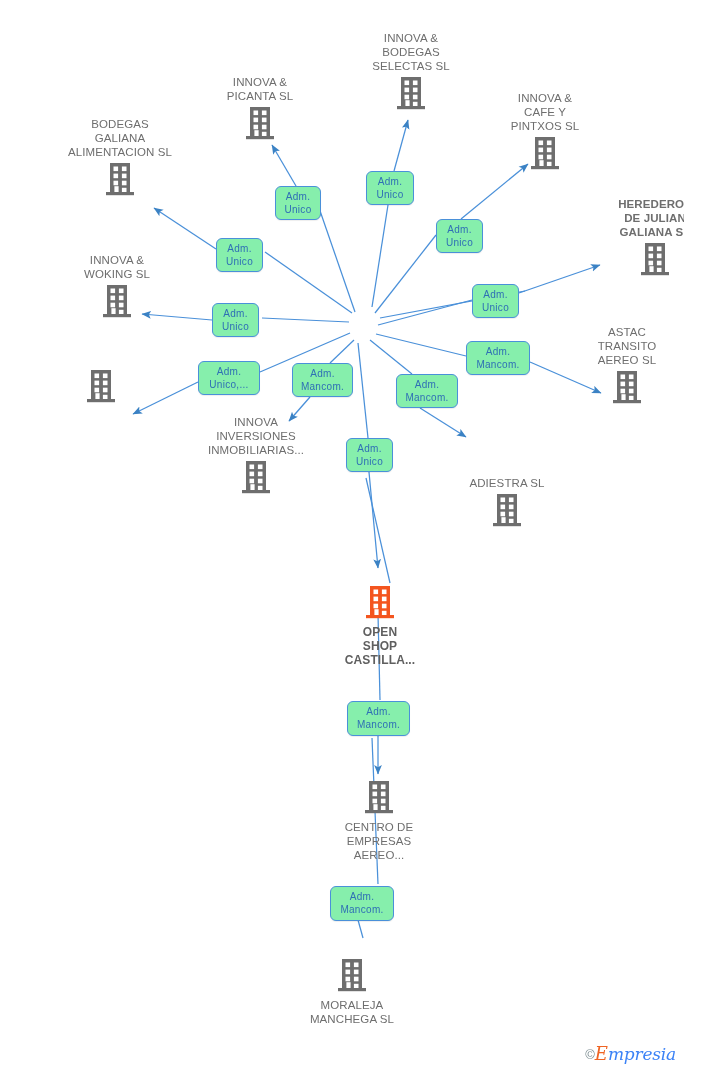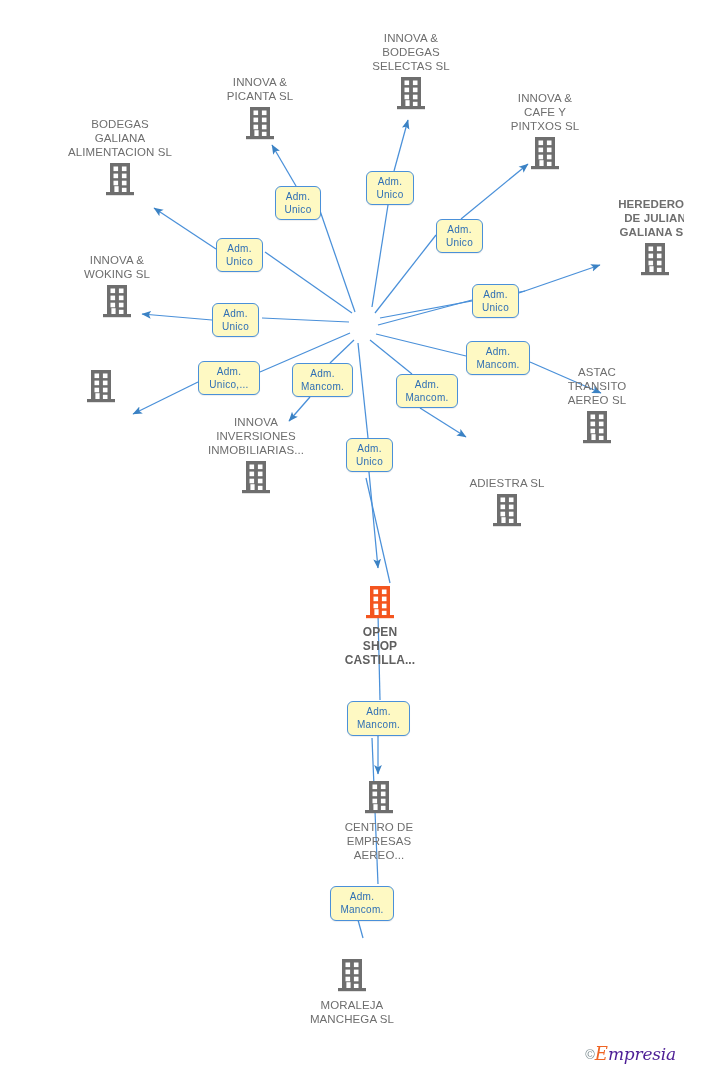--- a/index.html
+++ b/index.html
@@ -55,21 +55,21 @@
 
   .bldg { display: inline-block; }
 
   .person { display: inline-block; }
 
   .reltag {
     position: absolute;
     box-sizing: border-box;
     border: 1.4px solid #4a90d9;
     border-radius: 6px;
-    background: #fef9c3;
+    background: #86efac;
     color: #2f6fb5;
     font-size: 10px;
     line-height: 12.5px;
     text-align: center;
     padding: 4px 5px 6px 5px;
     white-space: pre-line;
     letter-spacing: 0.3px;
     box-shadow: 0 1px 1px rgba(0,0,0,0.07);
   }
 
@@ -86,21 +86,21 @@
     font-size: 13px;
     vertical-align: 1px;
   }
   #watermark .wm-e {
     color: #ef6423;
     font-family: "DejaVu Serif", serif;
     font-style: italic;
     font-size: 18px;
   }
   #watermark .wm-rest {
-    color: #4c1d95;
+    color: #3b82f6;
     font-family: "DejaVu Serif", serif;
     font-style: italic;
     font-size: 17px;
     letter-spacing: -0.2px;
   }
 </style>
 </head>
 <body>
 
 <div id="canvas">
@@ -256,21 +256,21 @@
         <rect x="8.5" y="12.6" width="4.6" height="4.6" fill="#fff"></rect>
         <rect x="16.9" y="12.6" width="4.6" height="4.6" fill="#fff"></rect>
         <rect x="8.5" y="19.7" width="4.6" height="4.6" fill="#fff"></rect>
         <rect x="16.9" y="19.7" width="4.6" height="4.6" fill="#fff"></rect>
         <rect x="9.4" y="25.2" width="4.2" height="5.8" fill="#fff"></rect>
         <rect x="16.9" y="26.8" width="4.6" height="4.2" fill="#fff"></rect>
       </svg>
     </span>
   </div>
 
-  <div class="node lab-above" style="left:597px; top:325px;margin-top:40px;">
+  <div class="node lab-above" style="left:627px; top:325px;">
     <span class="nlabel">ASTAC
 TRANSITO
 AEREO SL</span>
     <span class="icon-wrap">
       <svg class="bldg" width="30" height="36" viewBox="0 0 30 36" xmlns="http://www.w3.org/2000/svg">
         <rect x="5" y="2" width="20" height="29" fill="#6e6e6e"></rect>
         <rect x="1" y="31" width="28" height="3.2" fill="#6e6e6e"></rect>
         <rect x="8.5" y="5.5" width="4.6" height="4.6" fill="#fff"></rect>
         <rect x="16.9" y="5.5" width="4.6" height="4.6" fill="#fff"></rect>
         <rect x="8.5" y="12.6" width="4.6" height="4.6" fill="#fff"></rect>

